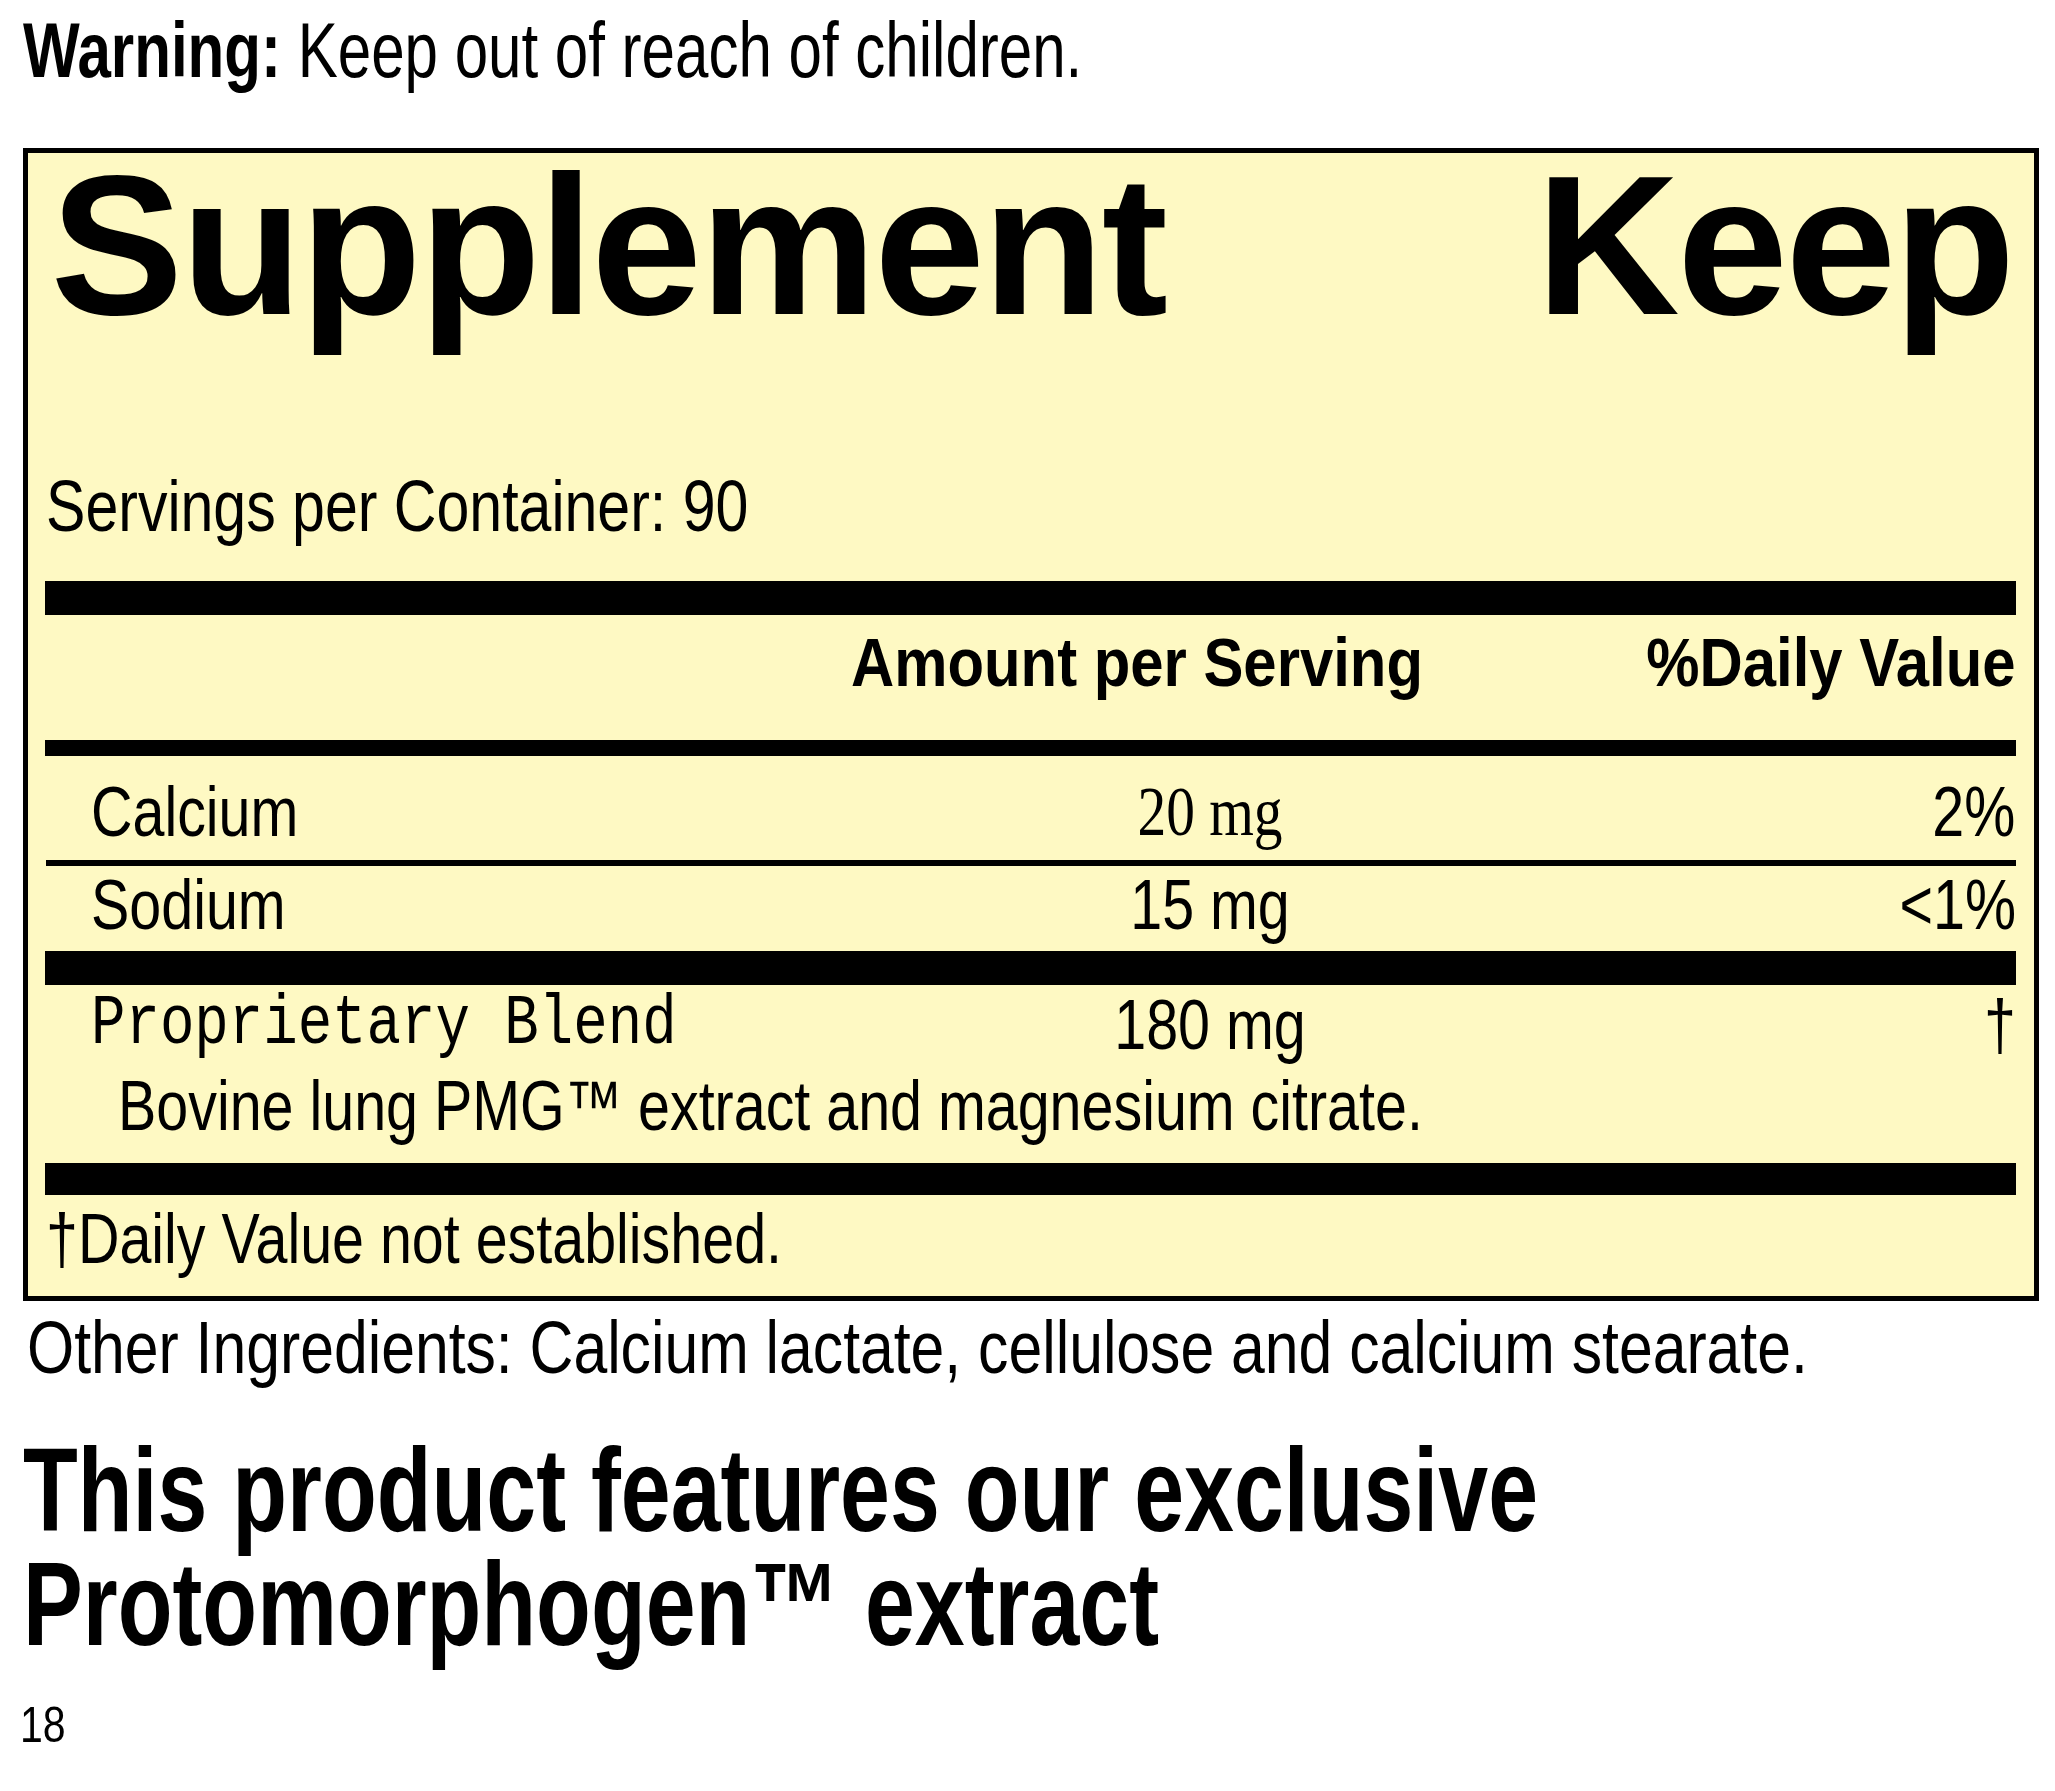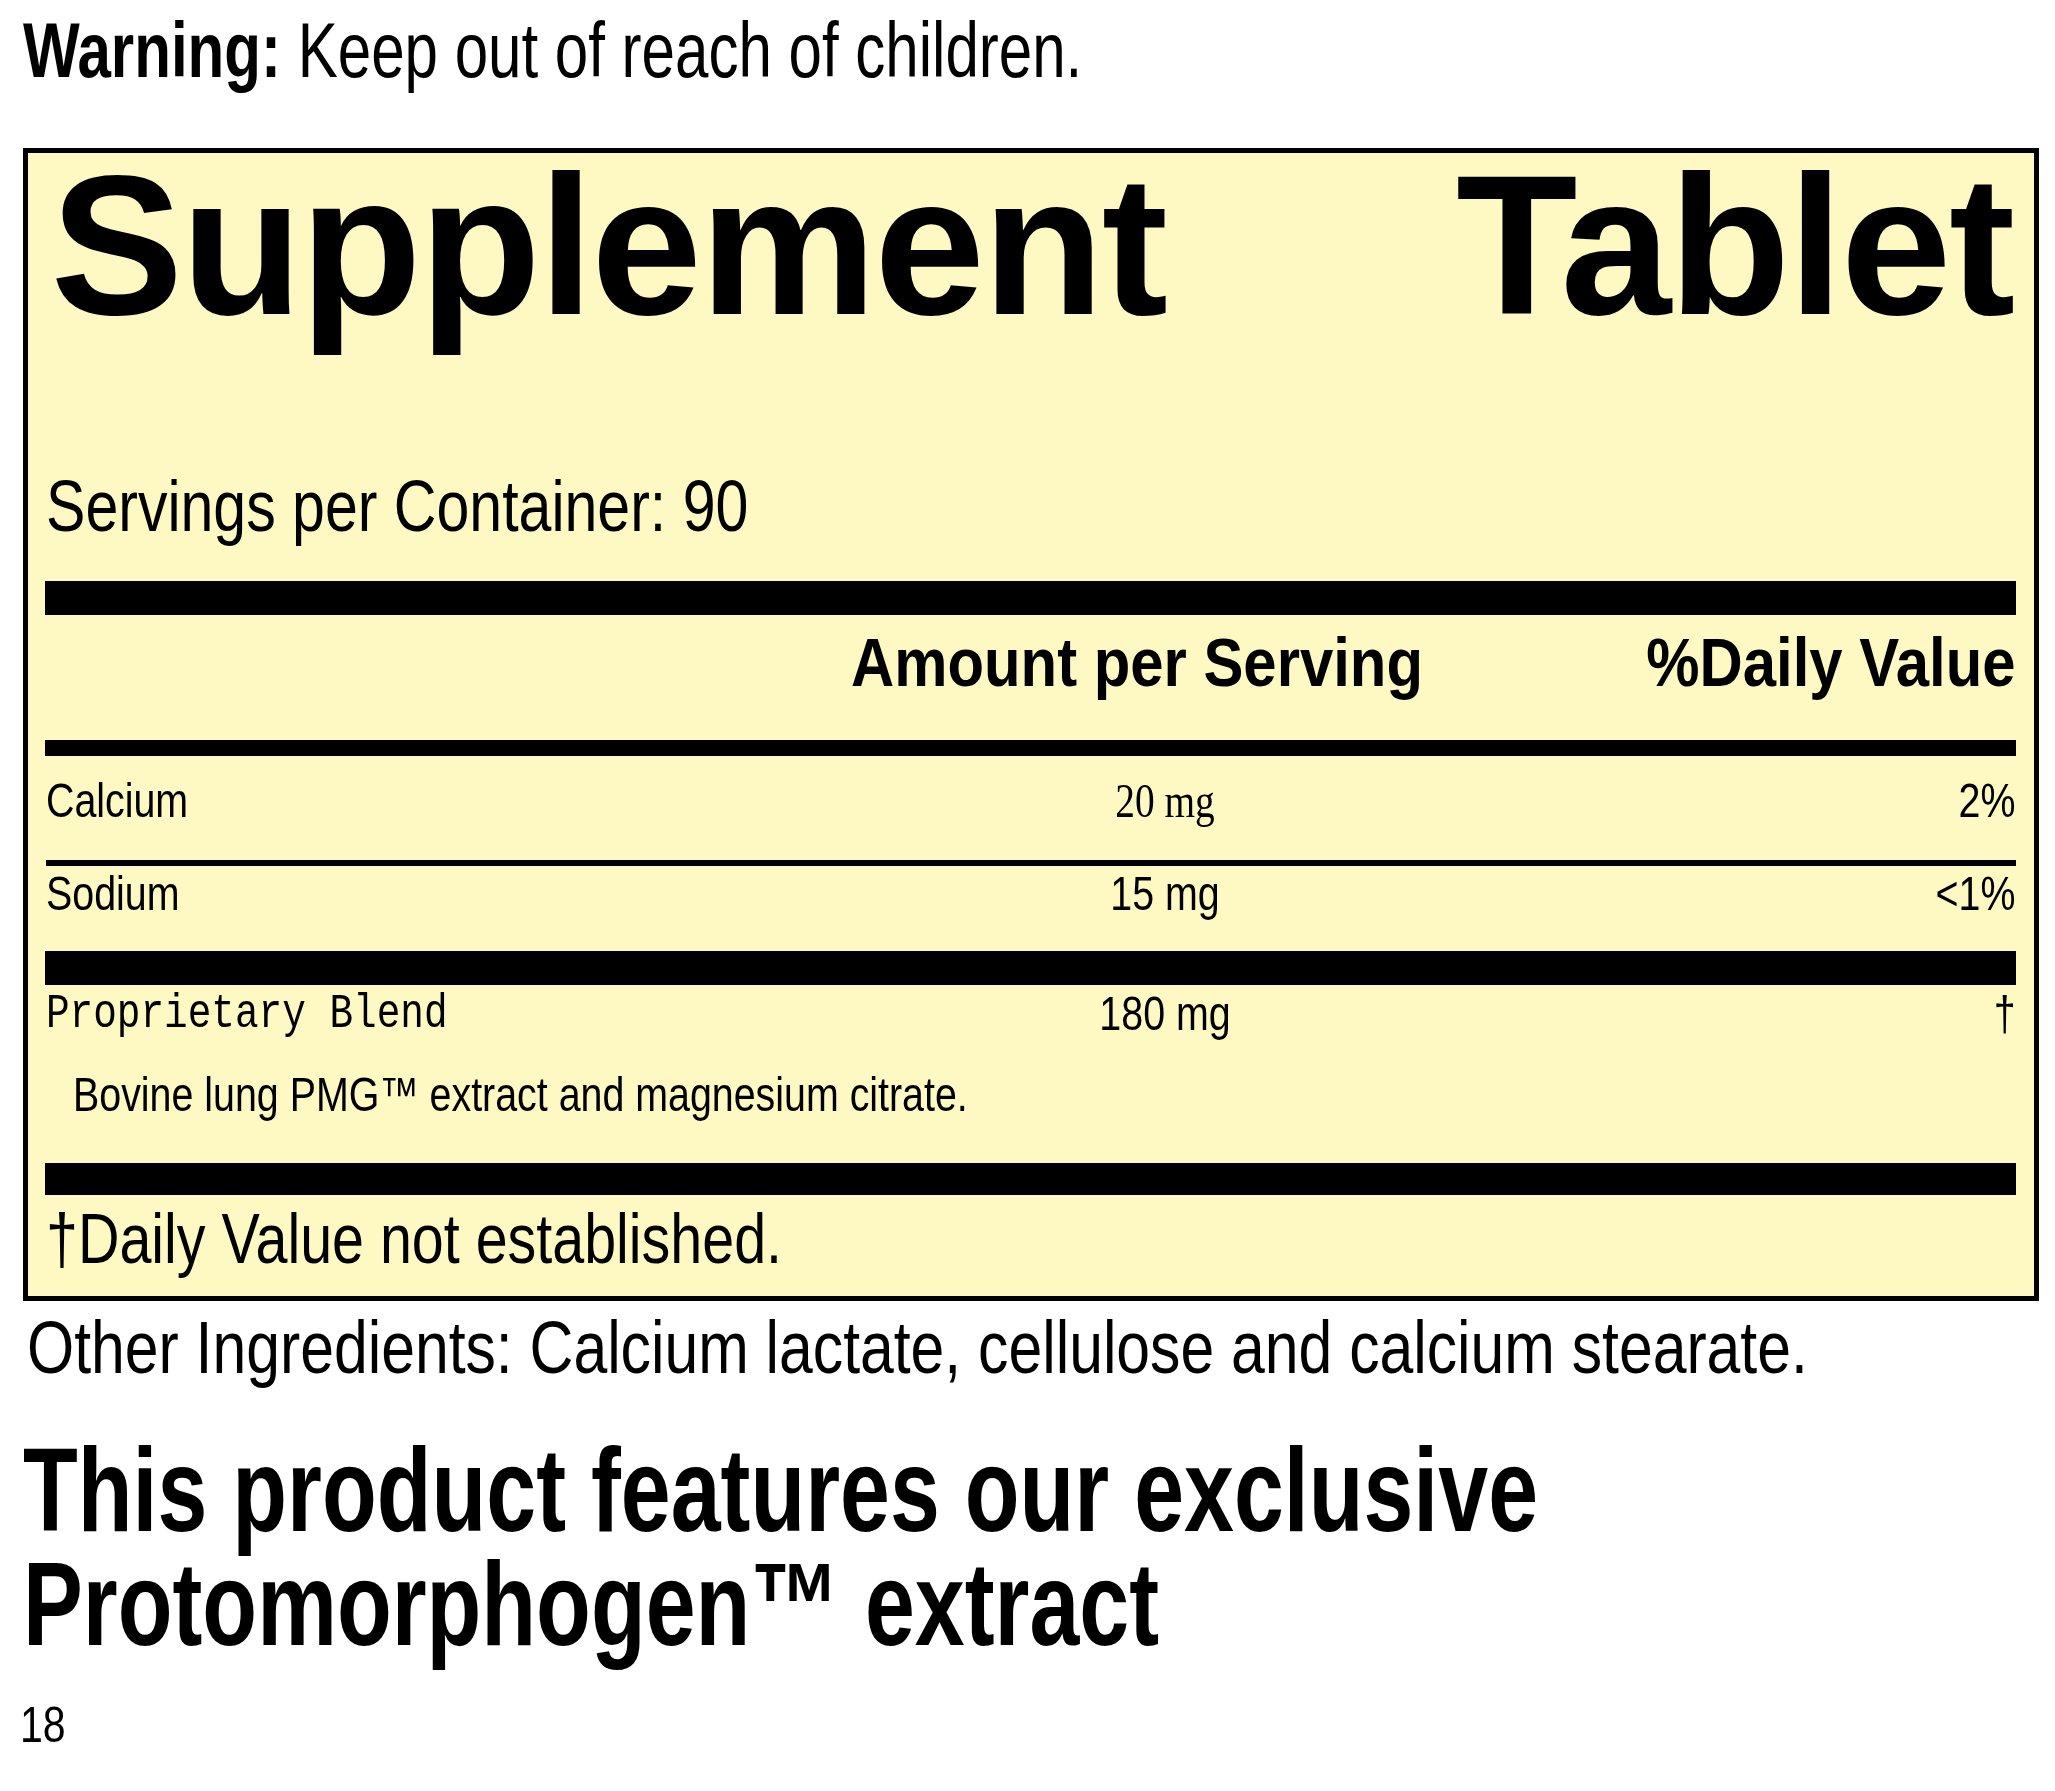--- a/index.html
+++ b/index.html
@@ -48,21 +48,21 @@
   .bar-1{top:428px;height:34px;}
   .bar-2{top:587px;height:16.4px;}
   .rule-thin{top:707px;height:6.2px;left:18px;}
   .bar-3{top:798px;height:34px;}
   .bar-4{top:1010px;height:31.5px;}
 
   .colhead{font-size:68px;font-weight:bold;}
   .colhead-amount{top:475px;left:1109px;}
   .colhead-dv{top:475px;right:18px;}
 
-  .rowtext{font-size:48px;}
+  .rowtext{font-size:70px;margin-left:45px;}
   .row-calcium-name{top:624px;left:18px;}
   .row-calcium-amt{top:624px;left:1137px;font-family:Liberation Serif, serif;}
   .row-calcium-dv{top:624px;right:18px;}
   .row-sodium-name{top:717px;left:18px;}
   .row-sodium-amt{top:717px;left:1137px;}
   .row-sodium-dv{top:717px;right:18px;}
   .row-prop-name{top:837px;left:18px;font-family:Liberation Mono, monospace;}
   .row-prop-amt{top:837px;left:1137px;}
   .row-prop-dv{top:837px;right:18px;}
   .row-prop-detail{top:918px;left:45px;}
@@ -82,21 +82,21 @@
   <div class="abs warning">
     <span class="cx cx-l78">
       <span class="bold">Warning:</span><span> Keep out of reach of children.</span>
     </span>
   </div>
 
   <div class="facts-box">
 
     <div class="title-row">
       <span>Supplement</span>
-      <span>Tablet</span>
+      <span>Keep</span>
     </div>
 
     <div class="abs serving2">
       <span class="cx cx-l82">Servings per Container: 90</span>
     </div>
 
     <div class="rule bar-1"></div>
 
     <div class="abs colhead colhead-amount">
       <span class="cx cx-c88">Amount per Serving</span>

